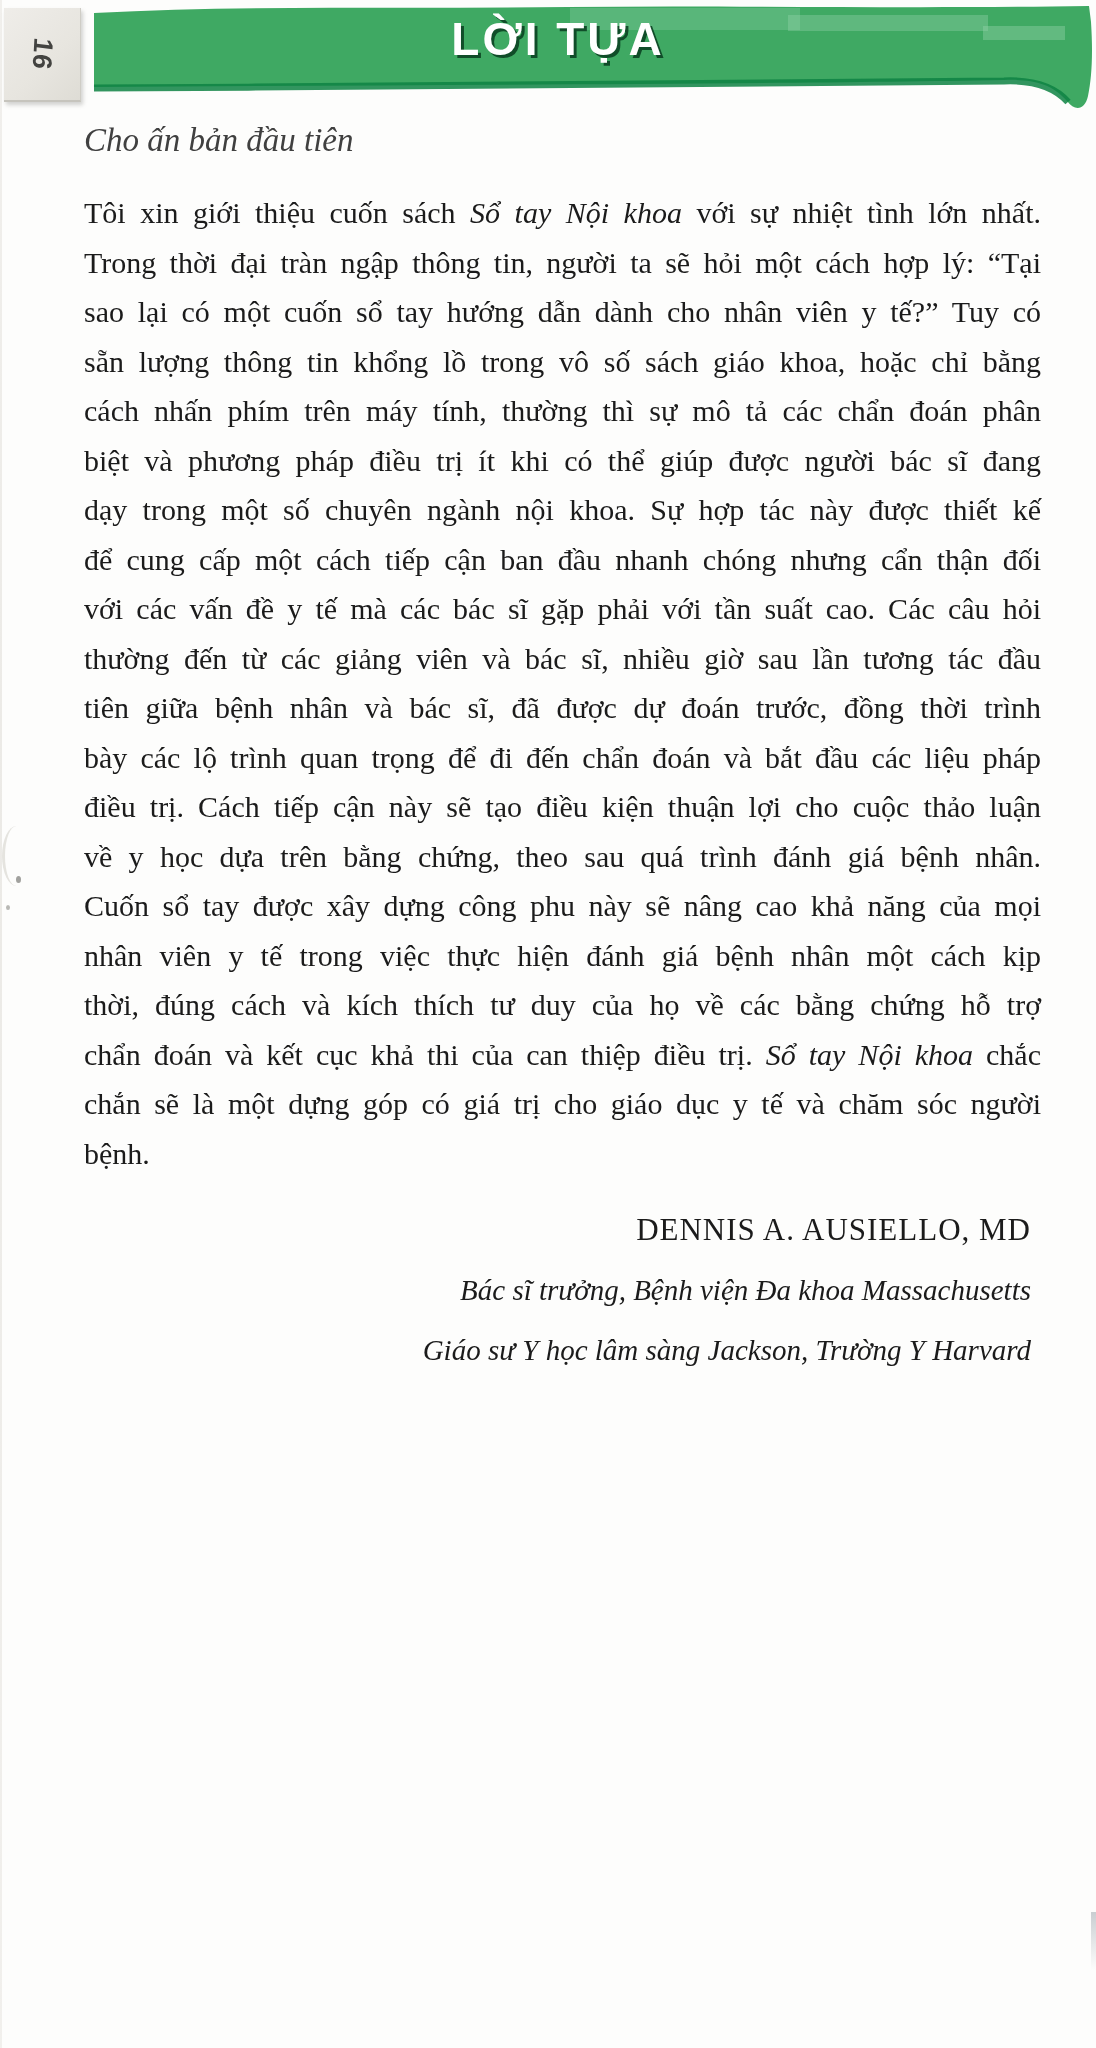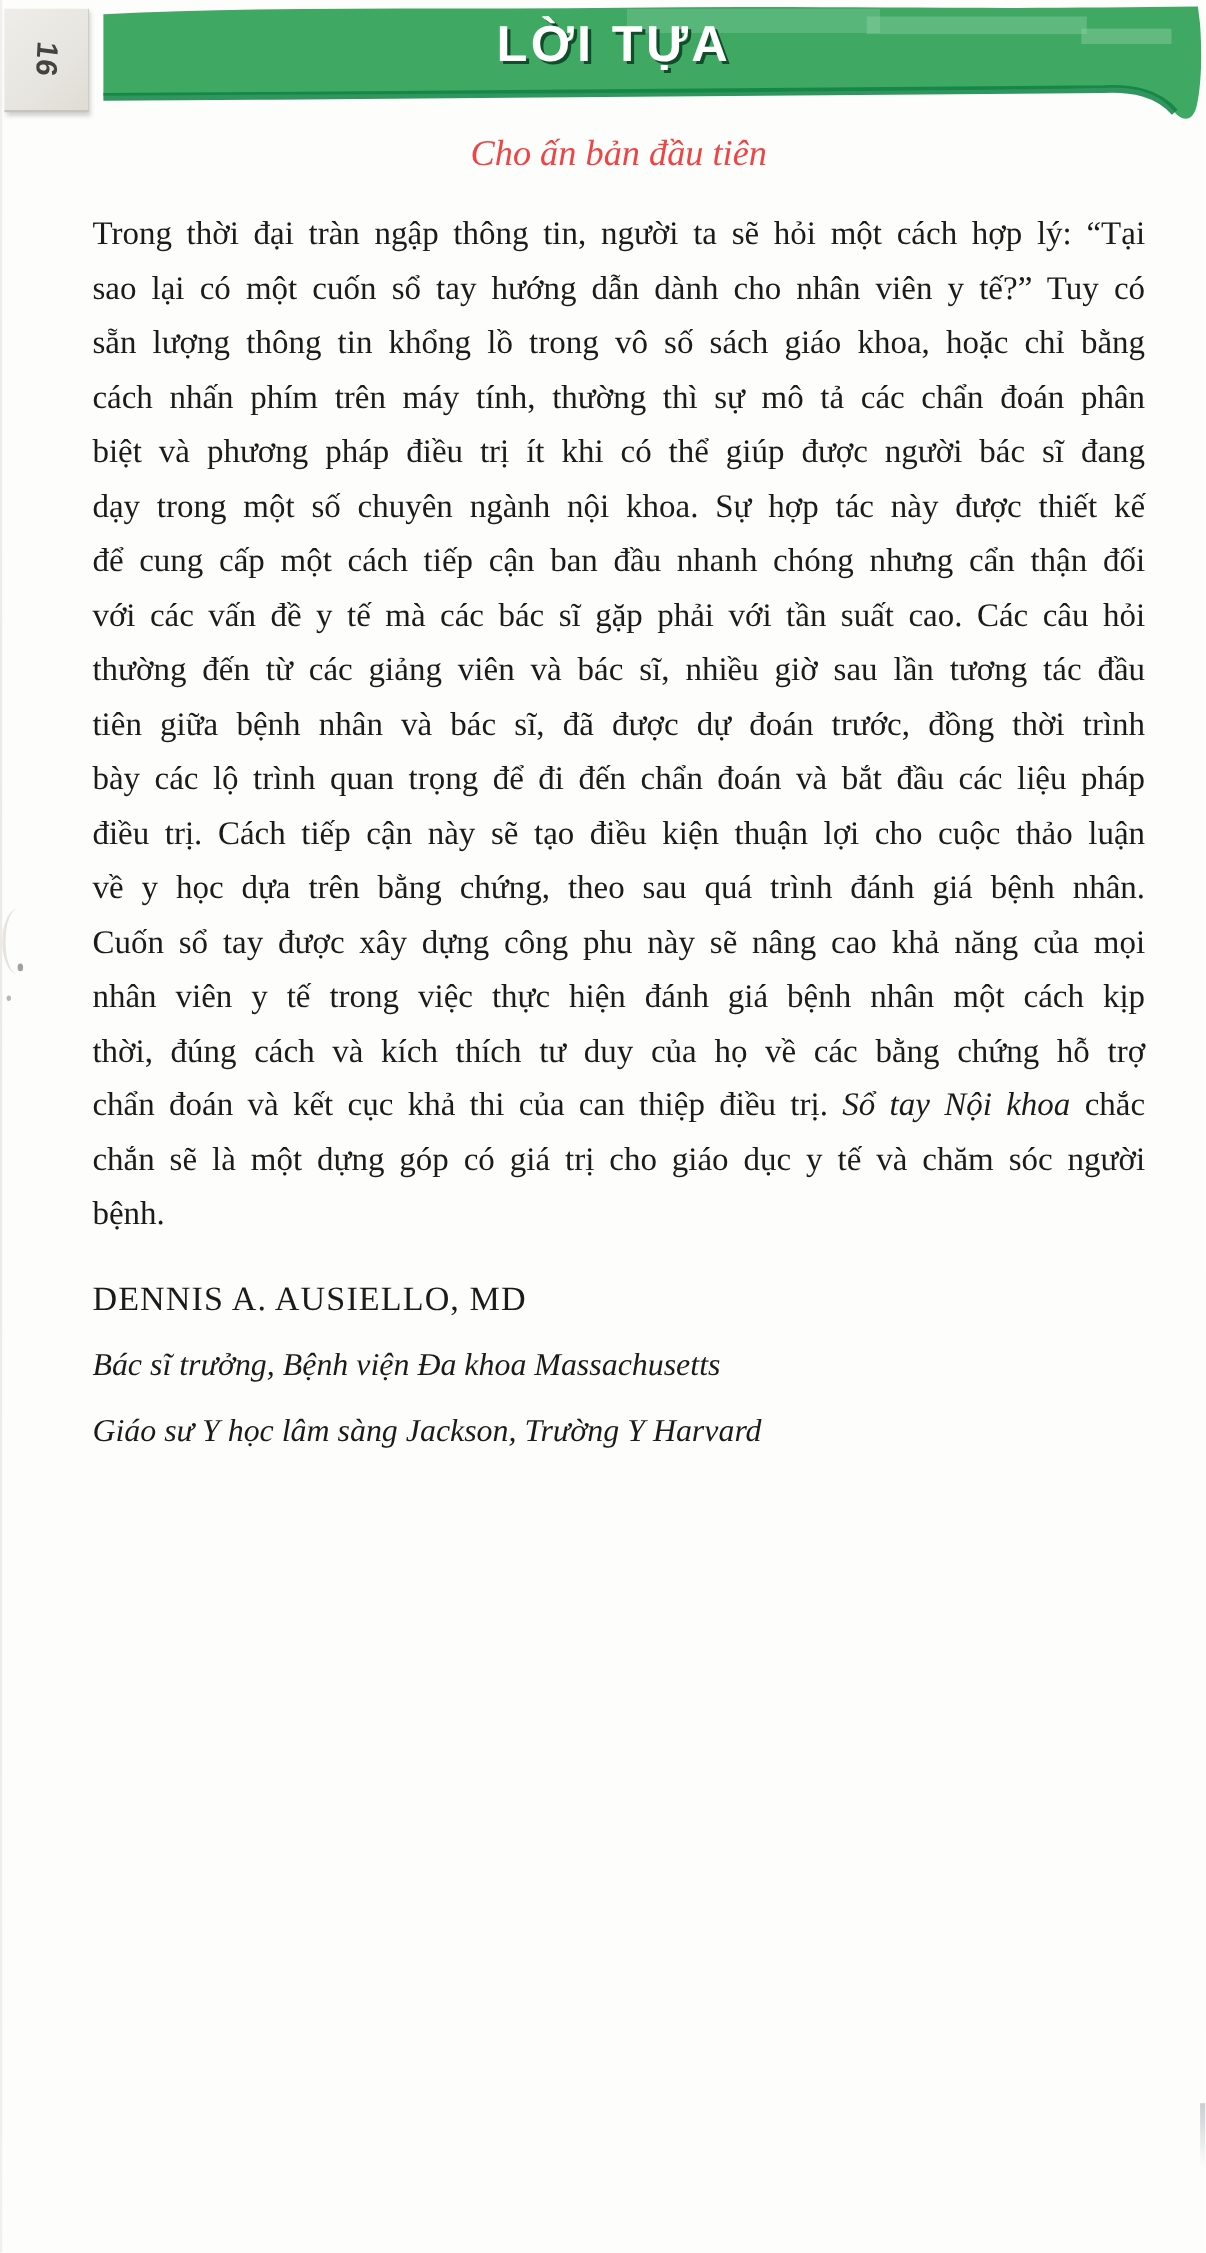--- a/index.html
+++ b/index.html
@@ -65,42 +65,43 @@
   .banner .title-main   { fill: #ffffff; }
 
   
   .text-col {
     position: absolute;
     left: 84px;
     top: 118px;
     width: 957px;
   }
   .edition {
-    text-align: center;
+    text-align: left;
     font-style: italic;
     font-size: 33px;
     line-height: 45px;
     margin: 0 0 25px 0;
-    color: #ef4444;
+    color: #404040;
   }
   .body-text { font-size: 30px; line-height: 49.5px; }
   .tline {
     text-align: justify;
     text-align-last: justify;
     white-space: normal;
     word-spacing: 0.5px;
   }
   .tline.last { text-align-last: left; }
   .tline.indent { text-indent: 26px; }
   .it { font-style: italic; }
 
   
   .signature {
     margin-top: 22px;
     padding-right: 10px;
+    text-align: right;
   }
   .sig-name {
     font-size: 31px;
     line-height: 60px;
     letter-spacing: 1px;
   }
   .sig-role {
     font-style: italic;
     font-size: 29px;
     line-height: 60px;
@@ -170,20 +171,21 @@
       <path class="dark-edge" d="M6,88 C340,86 700,85 916,81 C941,80 964,84 980,102" stroke-width="7" fill="none" opacity="0.85"></path>
       <text class="title-shadow" x="473" y="58" text-anchor="middle">LỜI TỰA</text>
       <text class="title-main" x="470" y="55" text-anchor="middle">LỜI TỰA</text>
     </svg>
   </div>
 
   <div class="text-col">
     <div class="edition">Cho ấn bản đầu tiên</div>
 
     <div class="body-text">
+        <div class="tline"><span>Tôi xin giới thiệu cuốn sách </span><span class="it">Sổ tay Nội khoa</span><span> với sự nhiệt tình lớn nhất.</span></div>
         <div class="tline"><span>Trong thời đại tràn ngập thông tin, người ta sẽ hỏi một cách hợp lý: “Tại</span></div>
         <div class="tline"><span>sao lại có một cuốn sổ tay hướng dẫn dành cho nhân viên y tế?” Tuy có</span></div>
         <div class="tline"><span>sẵn lượng thông tin khổng lồ trong vô số sách giáo khoa, hoặc chỉ bằng</span></div>
         <div class="tline"><span>cách nhấn phím trên máy tính, thường thì sự mô tả các chẩn đoán phân</span></div>
         <div class="tline"><span>biệt và phương pháp điều trị ít khi có thể giúp được người bác sĩ đang</span></div>
         <div class="tline"><span>dạy trong một số chuyên ngành nội khoa. Sự hợp tác này được thiết kế</span></div>
         <div class="tline"><span>để cung cấp một cách tiếp cận ban đầu nhanh chóng nhưng cẩn thận đối</span></div>
         <div class="tline"><span>với các vấn đề y tế mà các bác sĩ gặp phải với tần suất cao. Các câu hỏi</span></div>
         <div class="tline"><span>thường đến từ các giảng viên và bác sĩ, nhiều giờ sau lần tương tác đầu</span></div>
         <div class="tline"><span>tiên giữa bệnh nhân và bác sĩ, đã được dự đoán trước, đồng thời trình</span></div>

